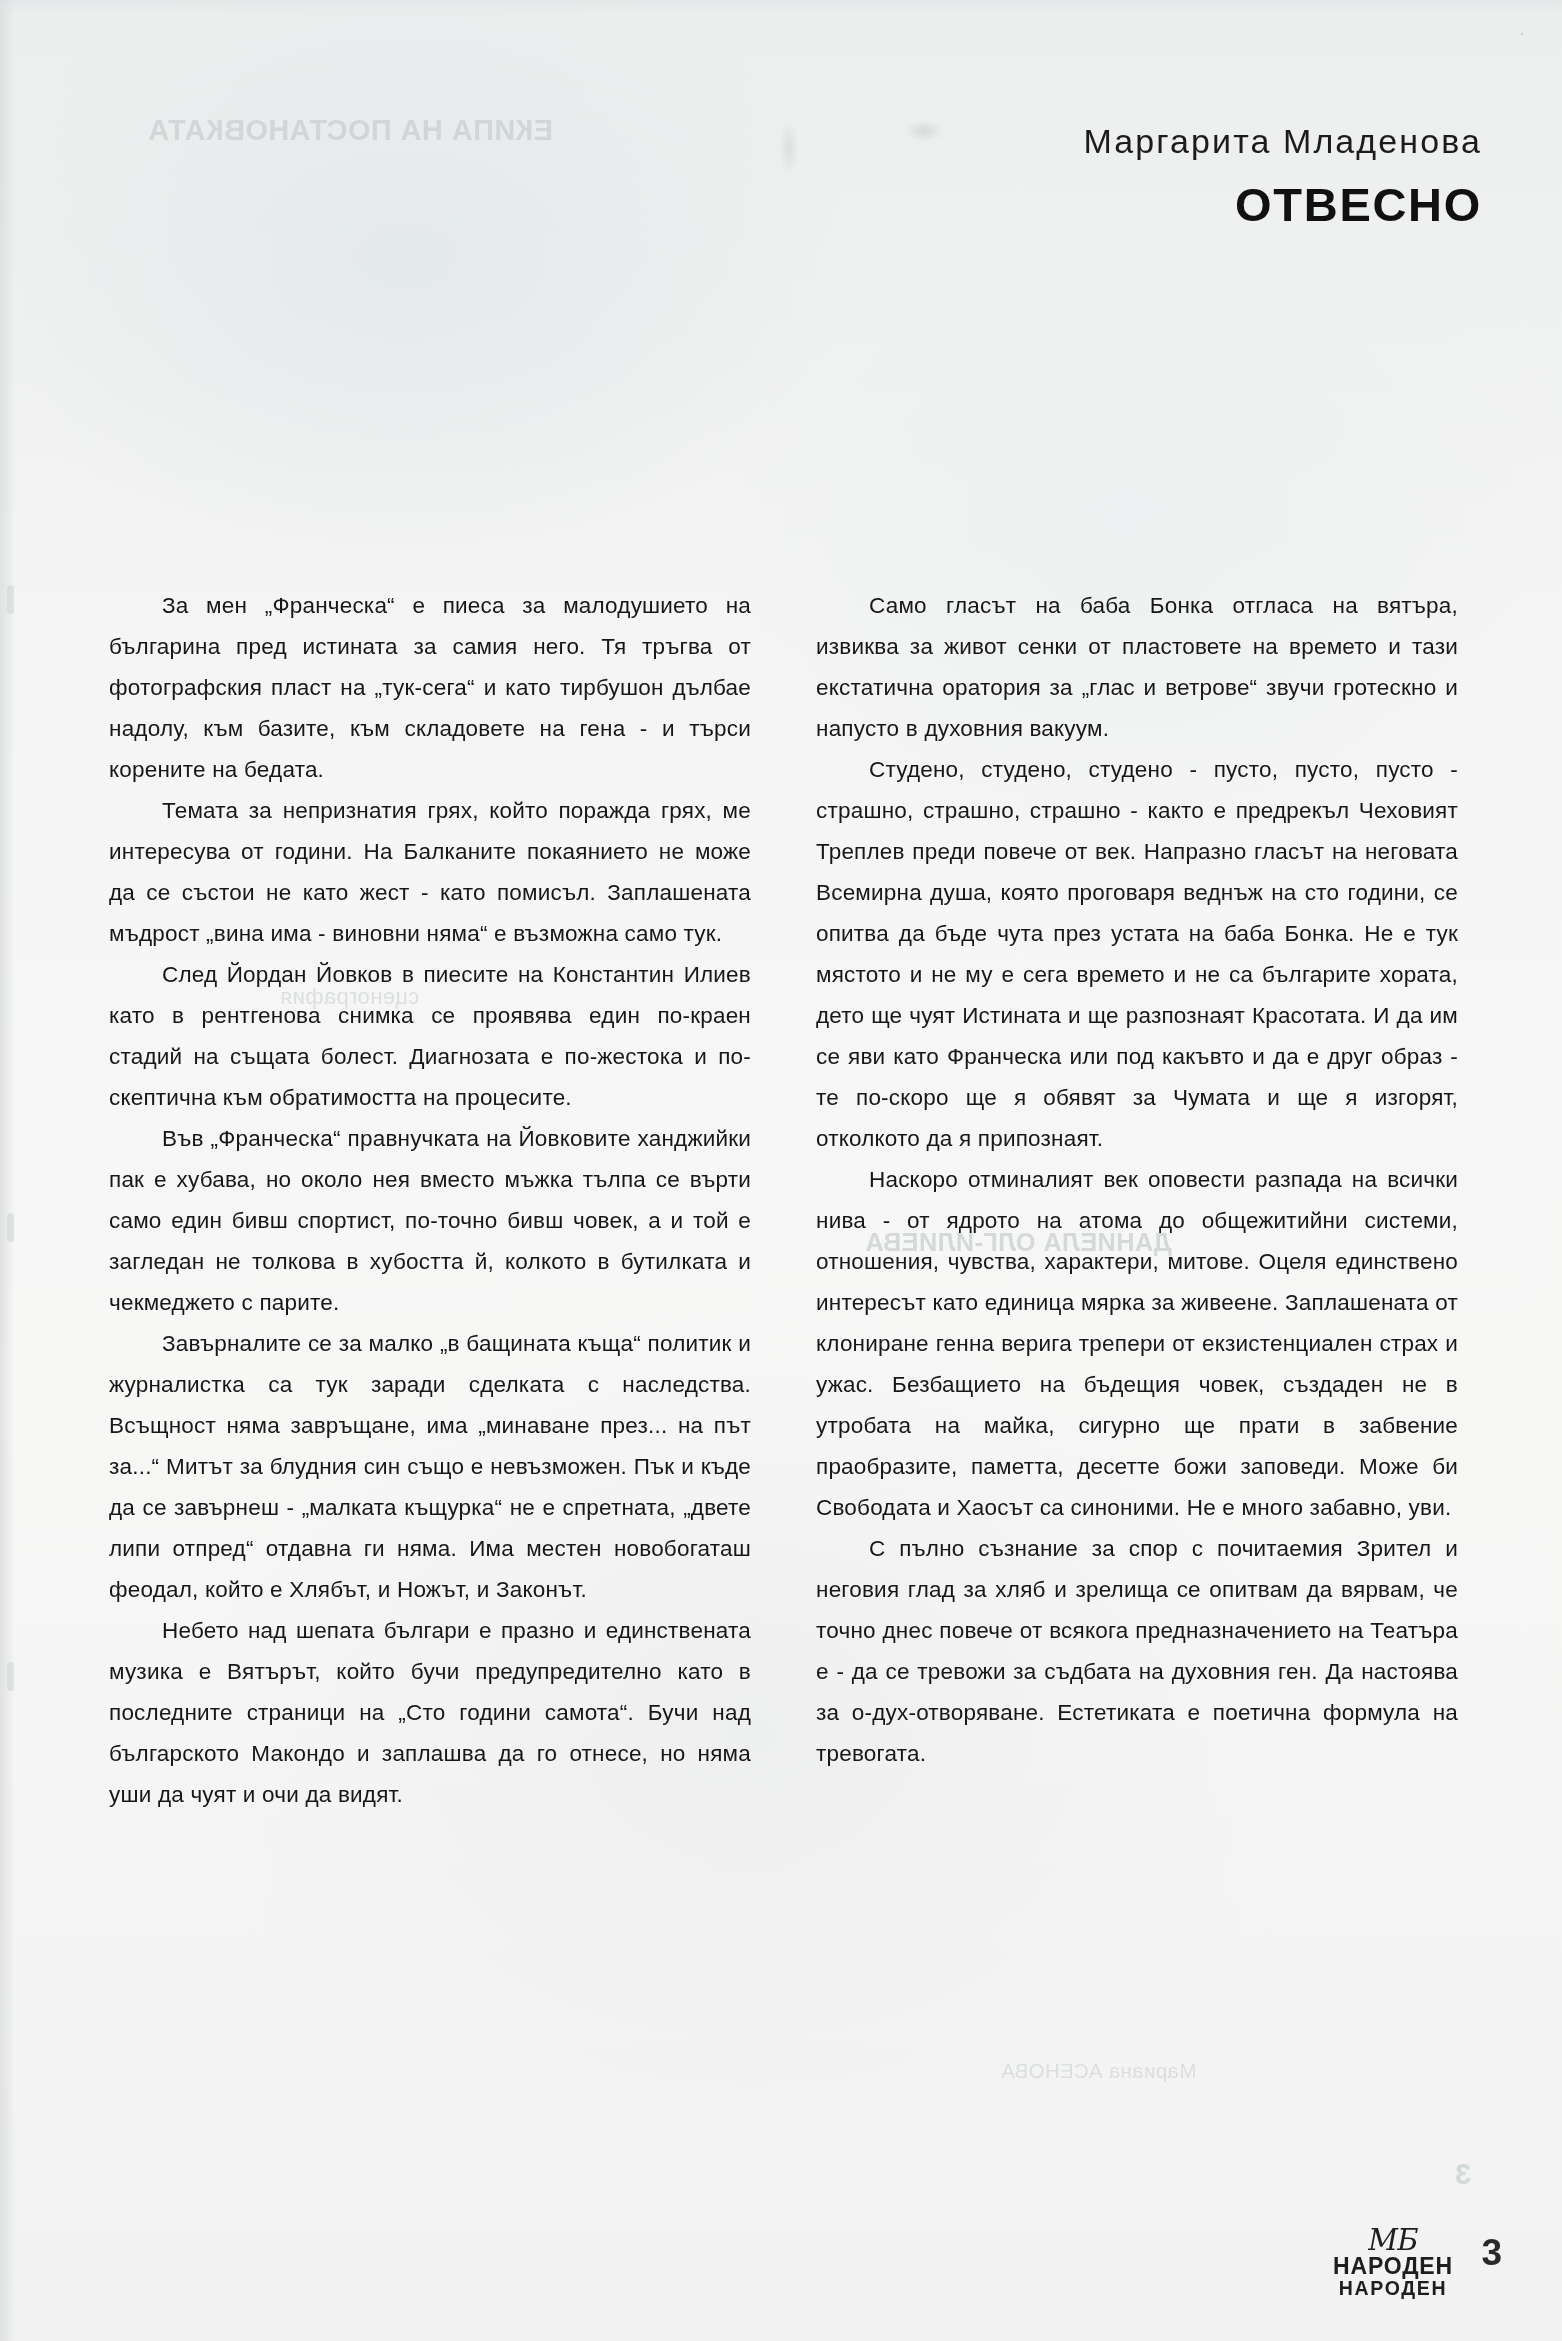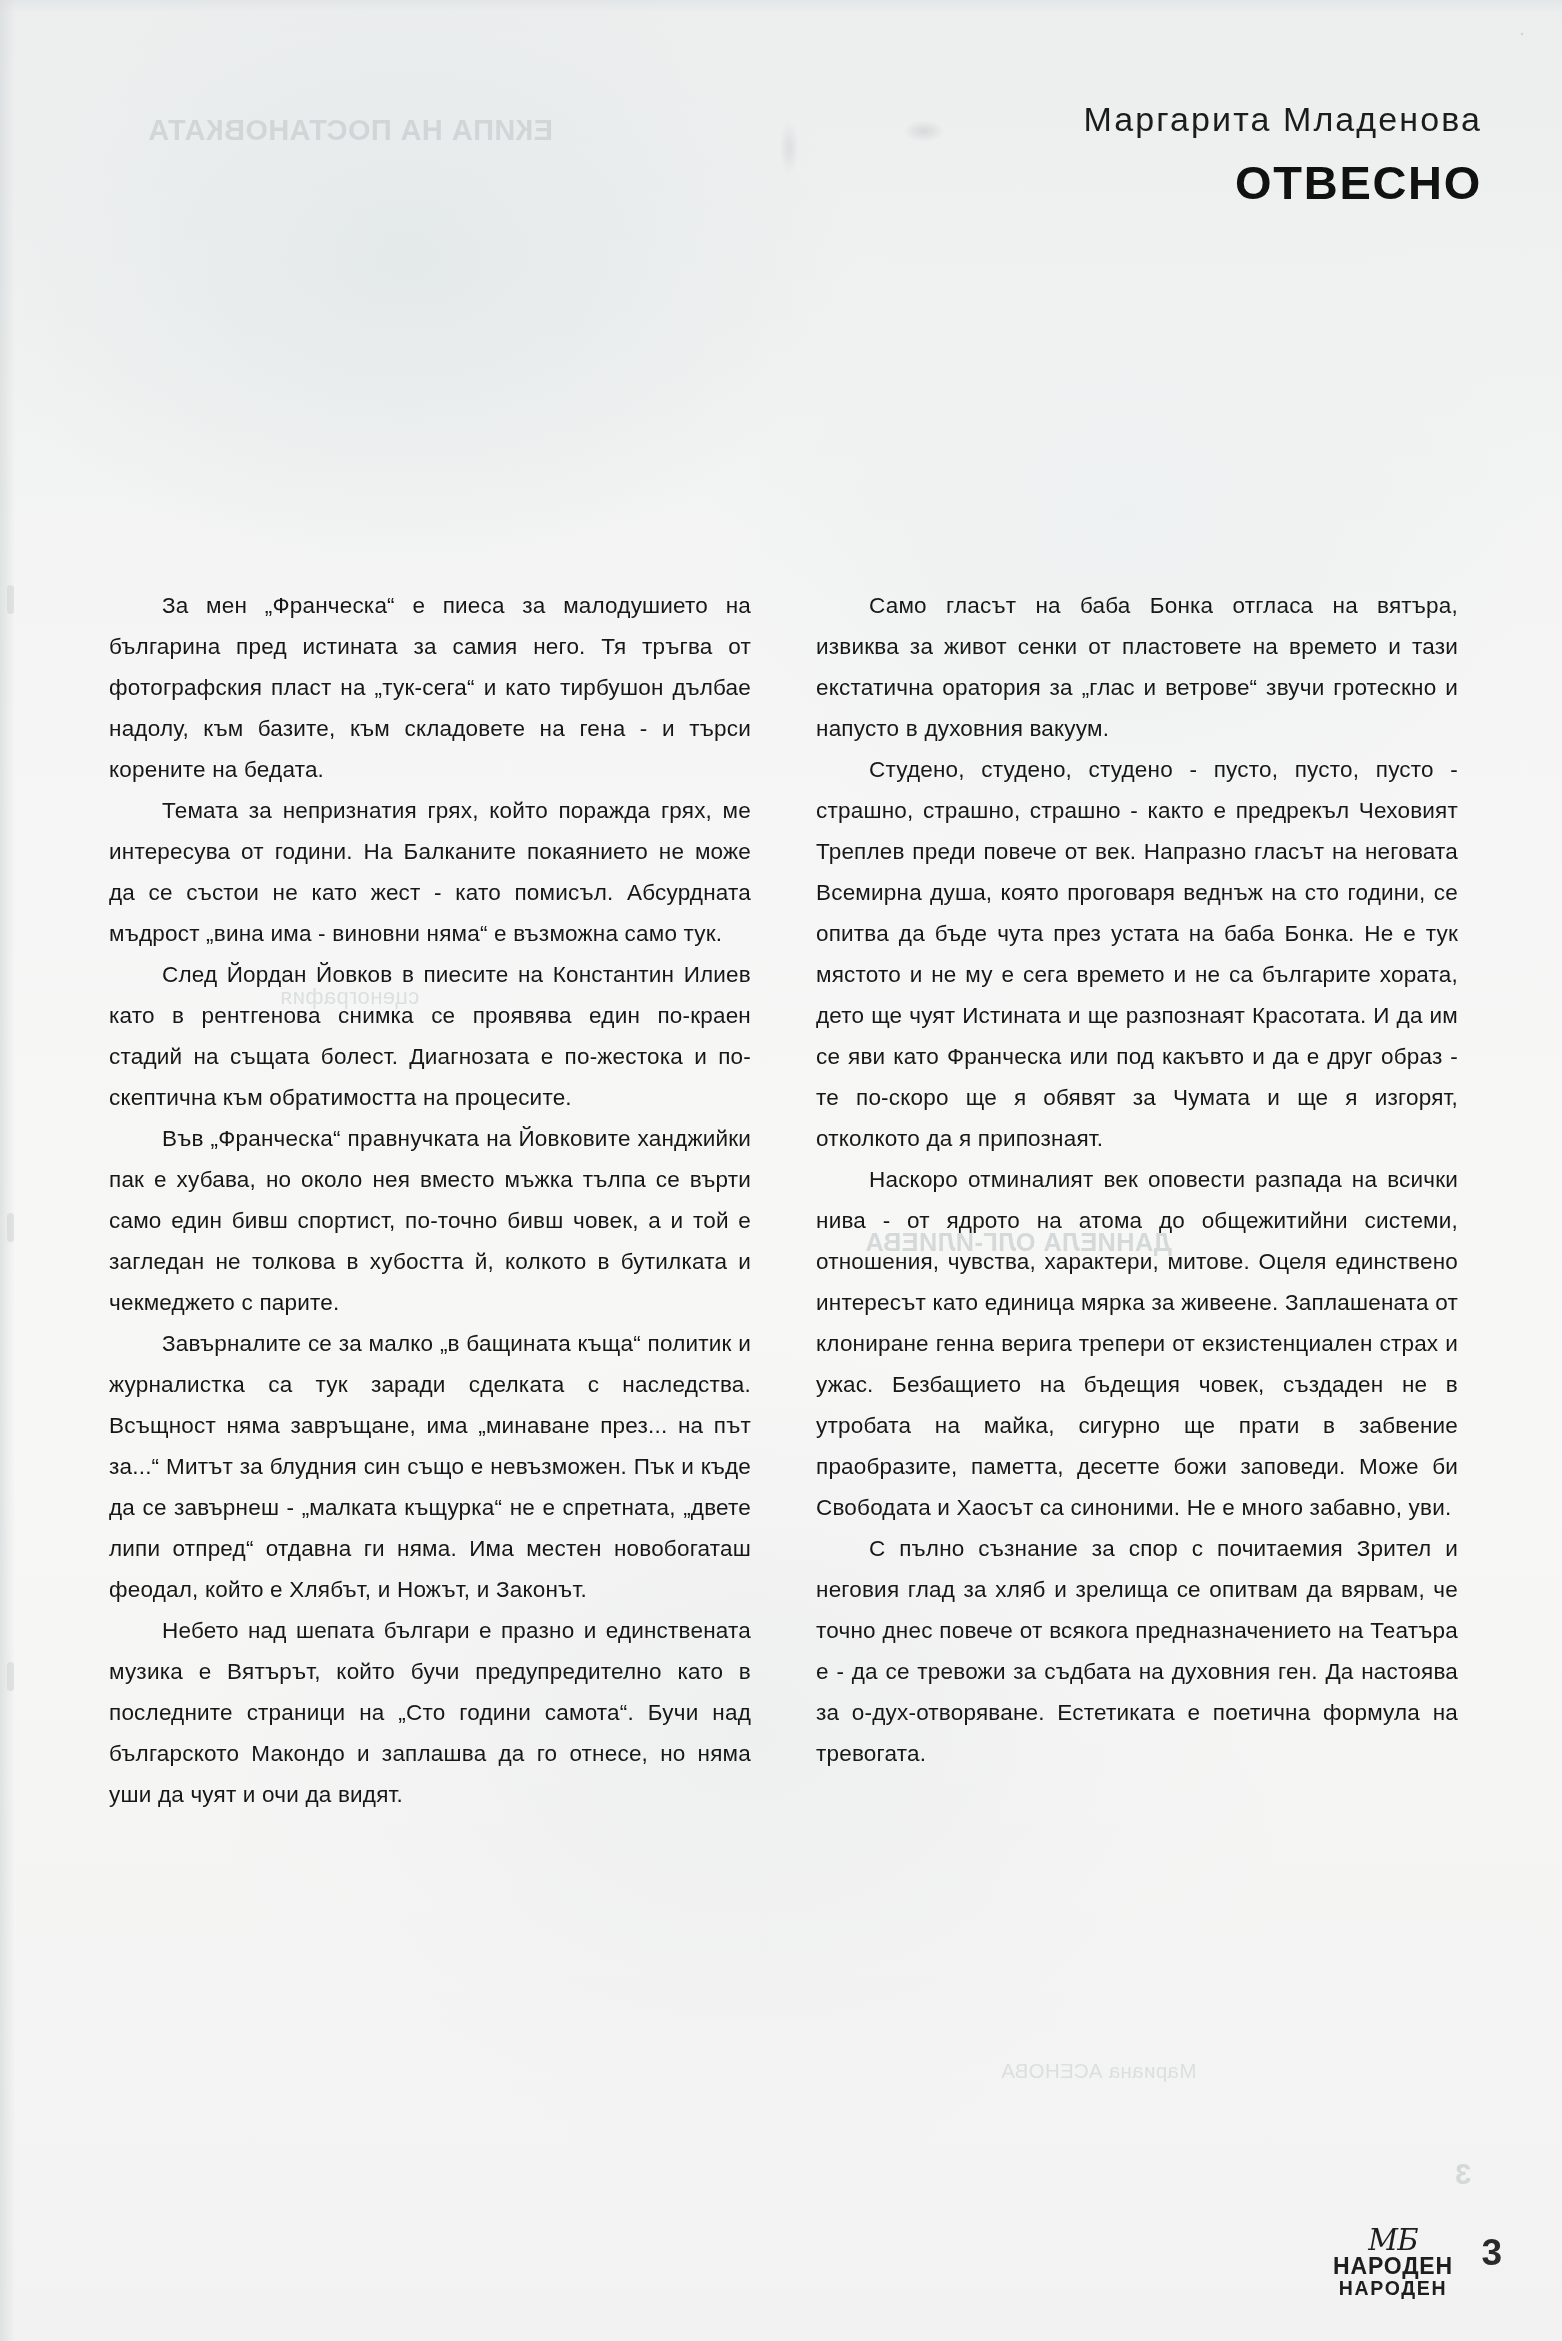--- a/index.html
+++ b/index.html
@@ -77,20 +77,21 @@
     right: 81px;
     top: 100px;
     text-align: right;
     z-index: 5;
   }
   .author {
     font-size: 34px;
     letter-spacing: 2.1px;
     color: #1c1c1c;
     font-weight: 400;
+    margin-top: 22px;
   }
   .title {
     margin-top: 16px;
     font-size: 47px;
     font-weight: 700;
     letter-spacing: 1.7px;
     color: #111;
   }
 
   .columns {
@@ -180,21 +181,21 @@
   <div class="bleed light" style="left:1001px; top:2060px; font-size:20.4px;">Мариана АСЕНОВА</div>
 
   <header class="masthead">
     <div class="author">Маргарита Младенова</div>
     <div class="title">ОТВЕСНО</div>
   </header>
 
   <div class="columns">
     <div class="col">
       <p>За мен „Франческа“ е пиеса за малодушието на българина пред истината за самия него. Тя тръгва от фотографския пласт на „тук-сега“ и като тирбушон дълбае надолу, към базите, към складовете на гена - и търси корените на бедата.</p>
-      <p>Темата за непризнатия грях, който поражда грях, ме интересува от години. На Балканите покаянието не може да се състои не като жест - като помисъл. Абсурдната мъдрост „вина има - виновни няма“ е възможна само тук.</p>
+      <p>Темата за непризнатия грях, който поражда грях, ме интересува от години. На Балканите покаянието не може да се състои не като жест - като помисъл. Заплашената мъдрост „вина има - виновни няма“ е възможна само тук.</p>
       <p>След Йордан Йовков в пиесите на Константин Илиев като в рентгенова снимка се проявява един по-краен стадий на същата болест. Диагнозата е по-жестока и по-скептична към обратимостта на процесите.</p>
       <p>Във „Франческа“ правнучката на Йовковите ханджийки пак е хубава, но около нея вместо мъжка тълпа се върти само един бивш спортист, по-точно бивш човек, а и той е загледан не толкова в хубостта й, колкото в бутилката и чекмеджето с парите.</p>
       <p>Завърналите се за малко „в бащината къща“ политик и журналистка са тук заради сделката с наследства. Всъщност няма завръщане, има „минаване през... на път за...“ Митът за блудния син също е невъзможен. Пък и къде да се завърнеш - „малката къщурка“ не е спретната, „двете липи отпред“ отдавна ги няма. Има местен новобогаташ феодал, който е Хлябът, и Ножът, и Законът.</p>
       <p>Небето над шепата българи е празно и единствената музика е Вятърът, който бучи предупредително като в последните страници на „Сто години самота“. Бучи над българското Макондо и заплашва да го отнесе, но няма уши да чуят и очи да видят.</p>
     </div>
     <div class="col">
       <p>Само гласът на баба Бонка отгласа на вятъра, извиква за живот сенки от пластовете на времето и тази екстатична оратория за „глас и ветрове“ звучи гротескно и напусто в духовния вакуум.</p>
       <p>Студено, студено, студено - пусто, пусто, пусто - страшно, страшно, страшно - както е предрекъл Чеховият Треплев преди повече от век. Напразно гласът на неговата Всемирна душа, която проговаря веднъж на сто години, се опитва да бъде чута през устата на баба Бонка. Не е тук мястото и не му е сега времето и не са българите хората, дето ще чуят Истината и ще разпознаят Красотата. И да им се яви като Франческа или под какъвто и да е друг образ - те по-скоро ще я обявят за Чумата и ще я изгорят, отколкото да я припознаят.</p>
       <p>Наскоро отминалият век оповести разпада на всички нива - от ядрото на атома до общежитийни системи, отношения, чувства, характери, митове. Оцеля единствено интересът като единица мярка за живеене. Заплашената от клониране генна верига трепери от екзистенциален страх и ужас. Безбащието на бъдещия човек, създаден не в утробата на майка, сигурно ще прати в забвение праобразите, паметта, десетте божи заповеди. Може би Свободата и Хаосът са синоними. Не е много забавно, уви.</p>
       <p>С пълно съзнание за спор с почитаемия Зрител и неговия глад за хляб и зрелища се опитвам да вярвам, че точно днес повече от всякога предназначението на Театъра е - да се тревожи за съдбата на духовния ген. Да настоява за о-дух-отворяване. Естетиката е поетична формула на тревогата.</p>

